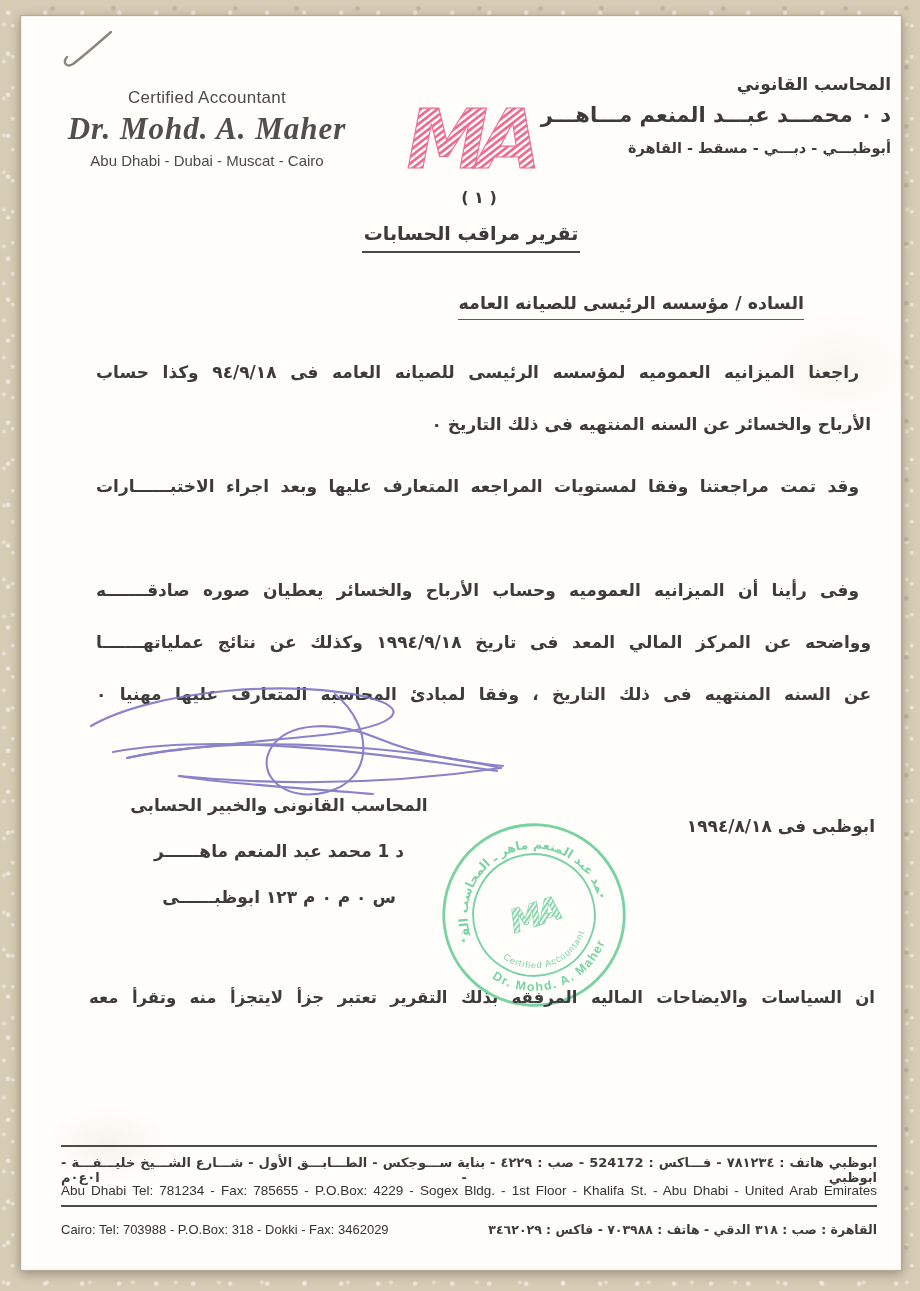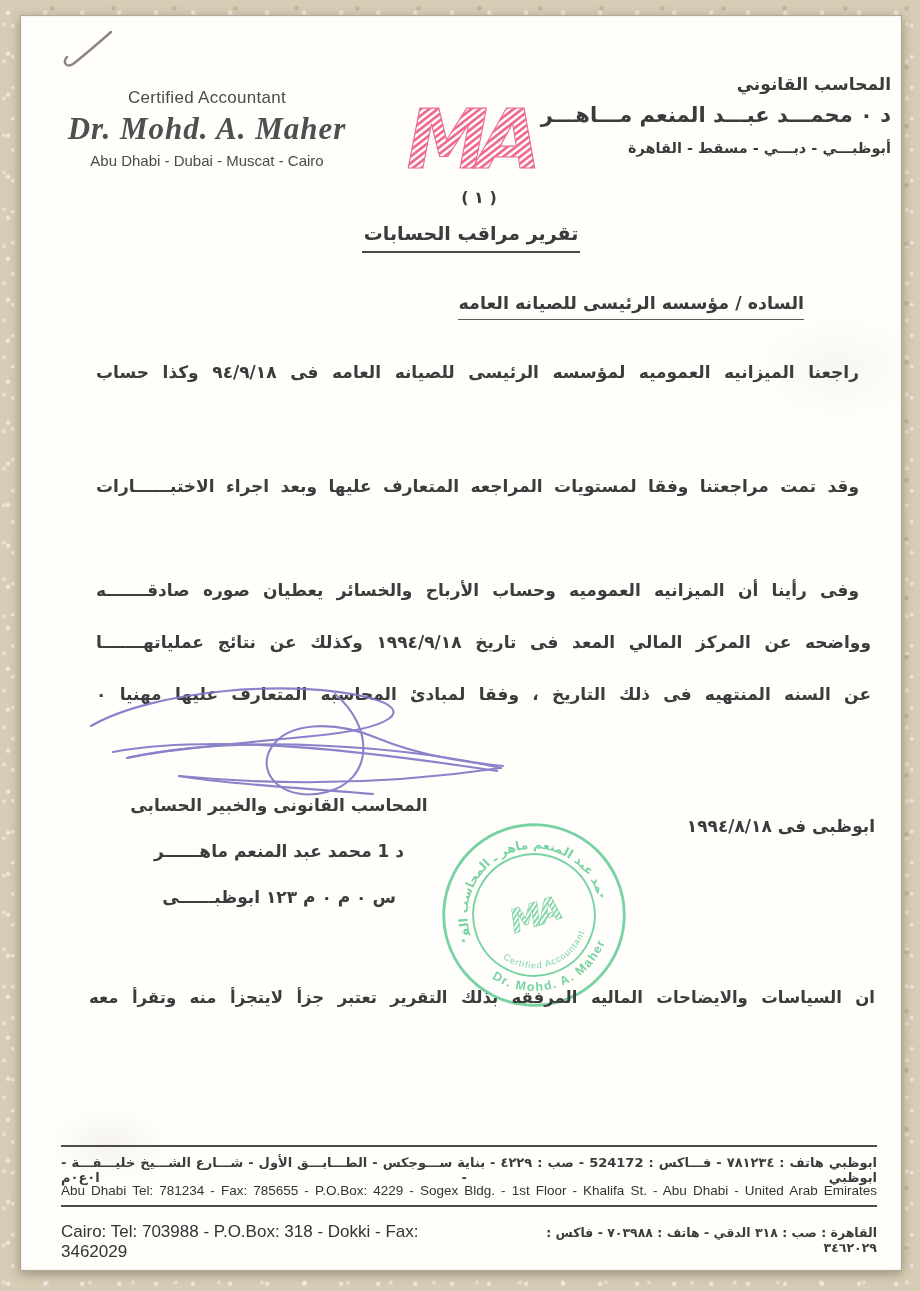--- a/index.html
+++ b/index.html
@@ -69,21 +69,21 @@
          text-align:justify; text-align-last:justify; }
 
   
   .rule{ left:40px; right:24px; border-top:2px solid #4c4c4c; }
   .r1{ top:1129px; } .r2{ top:1189px; }
   .f-ar{ left:40px; right:24px; top:1139px; font-size:13px; font-weight:bold; color:#3c3c3c;
          text-align:justify; text-align-last:justify; }
   .f-en{ left:40px; right:24px; top:1167px; font-size:13.5px; color:#333;
          text-align:justify; text-align-last:justify; }
   .cairo{ left:40px; right:24px; top:1206px; display:flex; justify-content:space-between; align-items:baseline; }
-  .cairo .c-en{ font-size:17px; color:#333; }
+  .cairo .c-en{ font-size:13px; color:#333; }
   .cairo .c-ar{ font-size:12.5px; font-weight:bold; color:#3c3c3c; }
 </style>
 </head>
 <body>
 
 <div class="paper">
 
   <svg class="abs" style="left:36px;top:10px" width="62" height="52" viewBox="0 0 62 52">
     <path d="M54,6 C38,20 24,32 16,38 C10,42 5,37 10,31" fill="none" stroke="#8d857b" stroke-width="2.4" stroke-linecap="round"></path>
   </svg>
@@ -116,20 +116,21 @@
   <div class="abs doc-title ar">
     <span>تقرير مراقب الحسابات</span>
   </div>
 
   <div class="abs addressee ar">
     <span>الساده / مؤسسه الرئيسى للصيانه العامه</span>
   </div>
 
   <div class="abs para ar p1">
     <div class="just ind">راجعنا الميزانيه العموميه لمؤسسه الرئيسى للصيانه العامه فى ٩٤/٩/١٨ وكذا حساب</div>
+    <div class="last">الأرباح والخسائر عن السنه المنتهيه فى ذلك التاريخ ٠</div>
   </div>
   <div class="abs para ar p2">
     <div class="just ind">وقد تمت مراجعتنا وفقا لمستويات المراجعه المتعارف عليها وبعد اجراء الاختبــــــارات</div>
   </div>
   <div class="abs para ar p3">
     <div class="just ind">وفى رأينا أن الميزانيه العموميه وحساب الأرباح والخسائر يعطيان صوره صادقـــــــه</div>
     <div class="just">وواضحه عن المركز المالي المعد فى تاريخ ١٩٩٤/٩/١٨ وكذلك عن نتائج عملياتهـــــــا</div>
     <div class="just">عن السنه المنتهيه فى ذلك التاريخ ، وفقا لمبادئ المحاسبه المتعارف عليها مهنيا ٠</div>
   </div>
 

